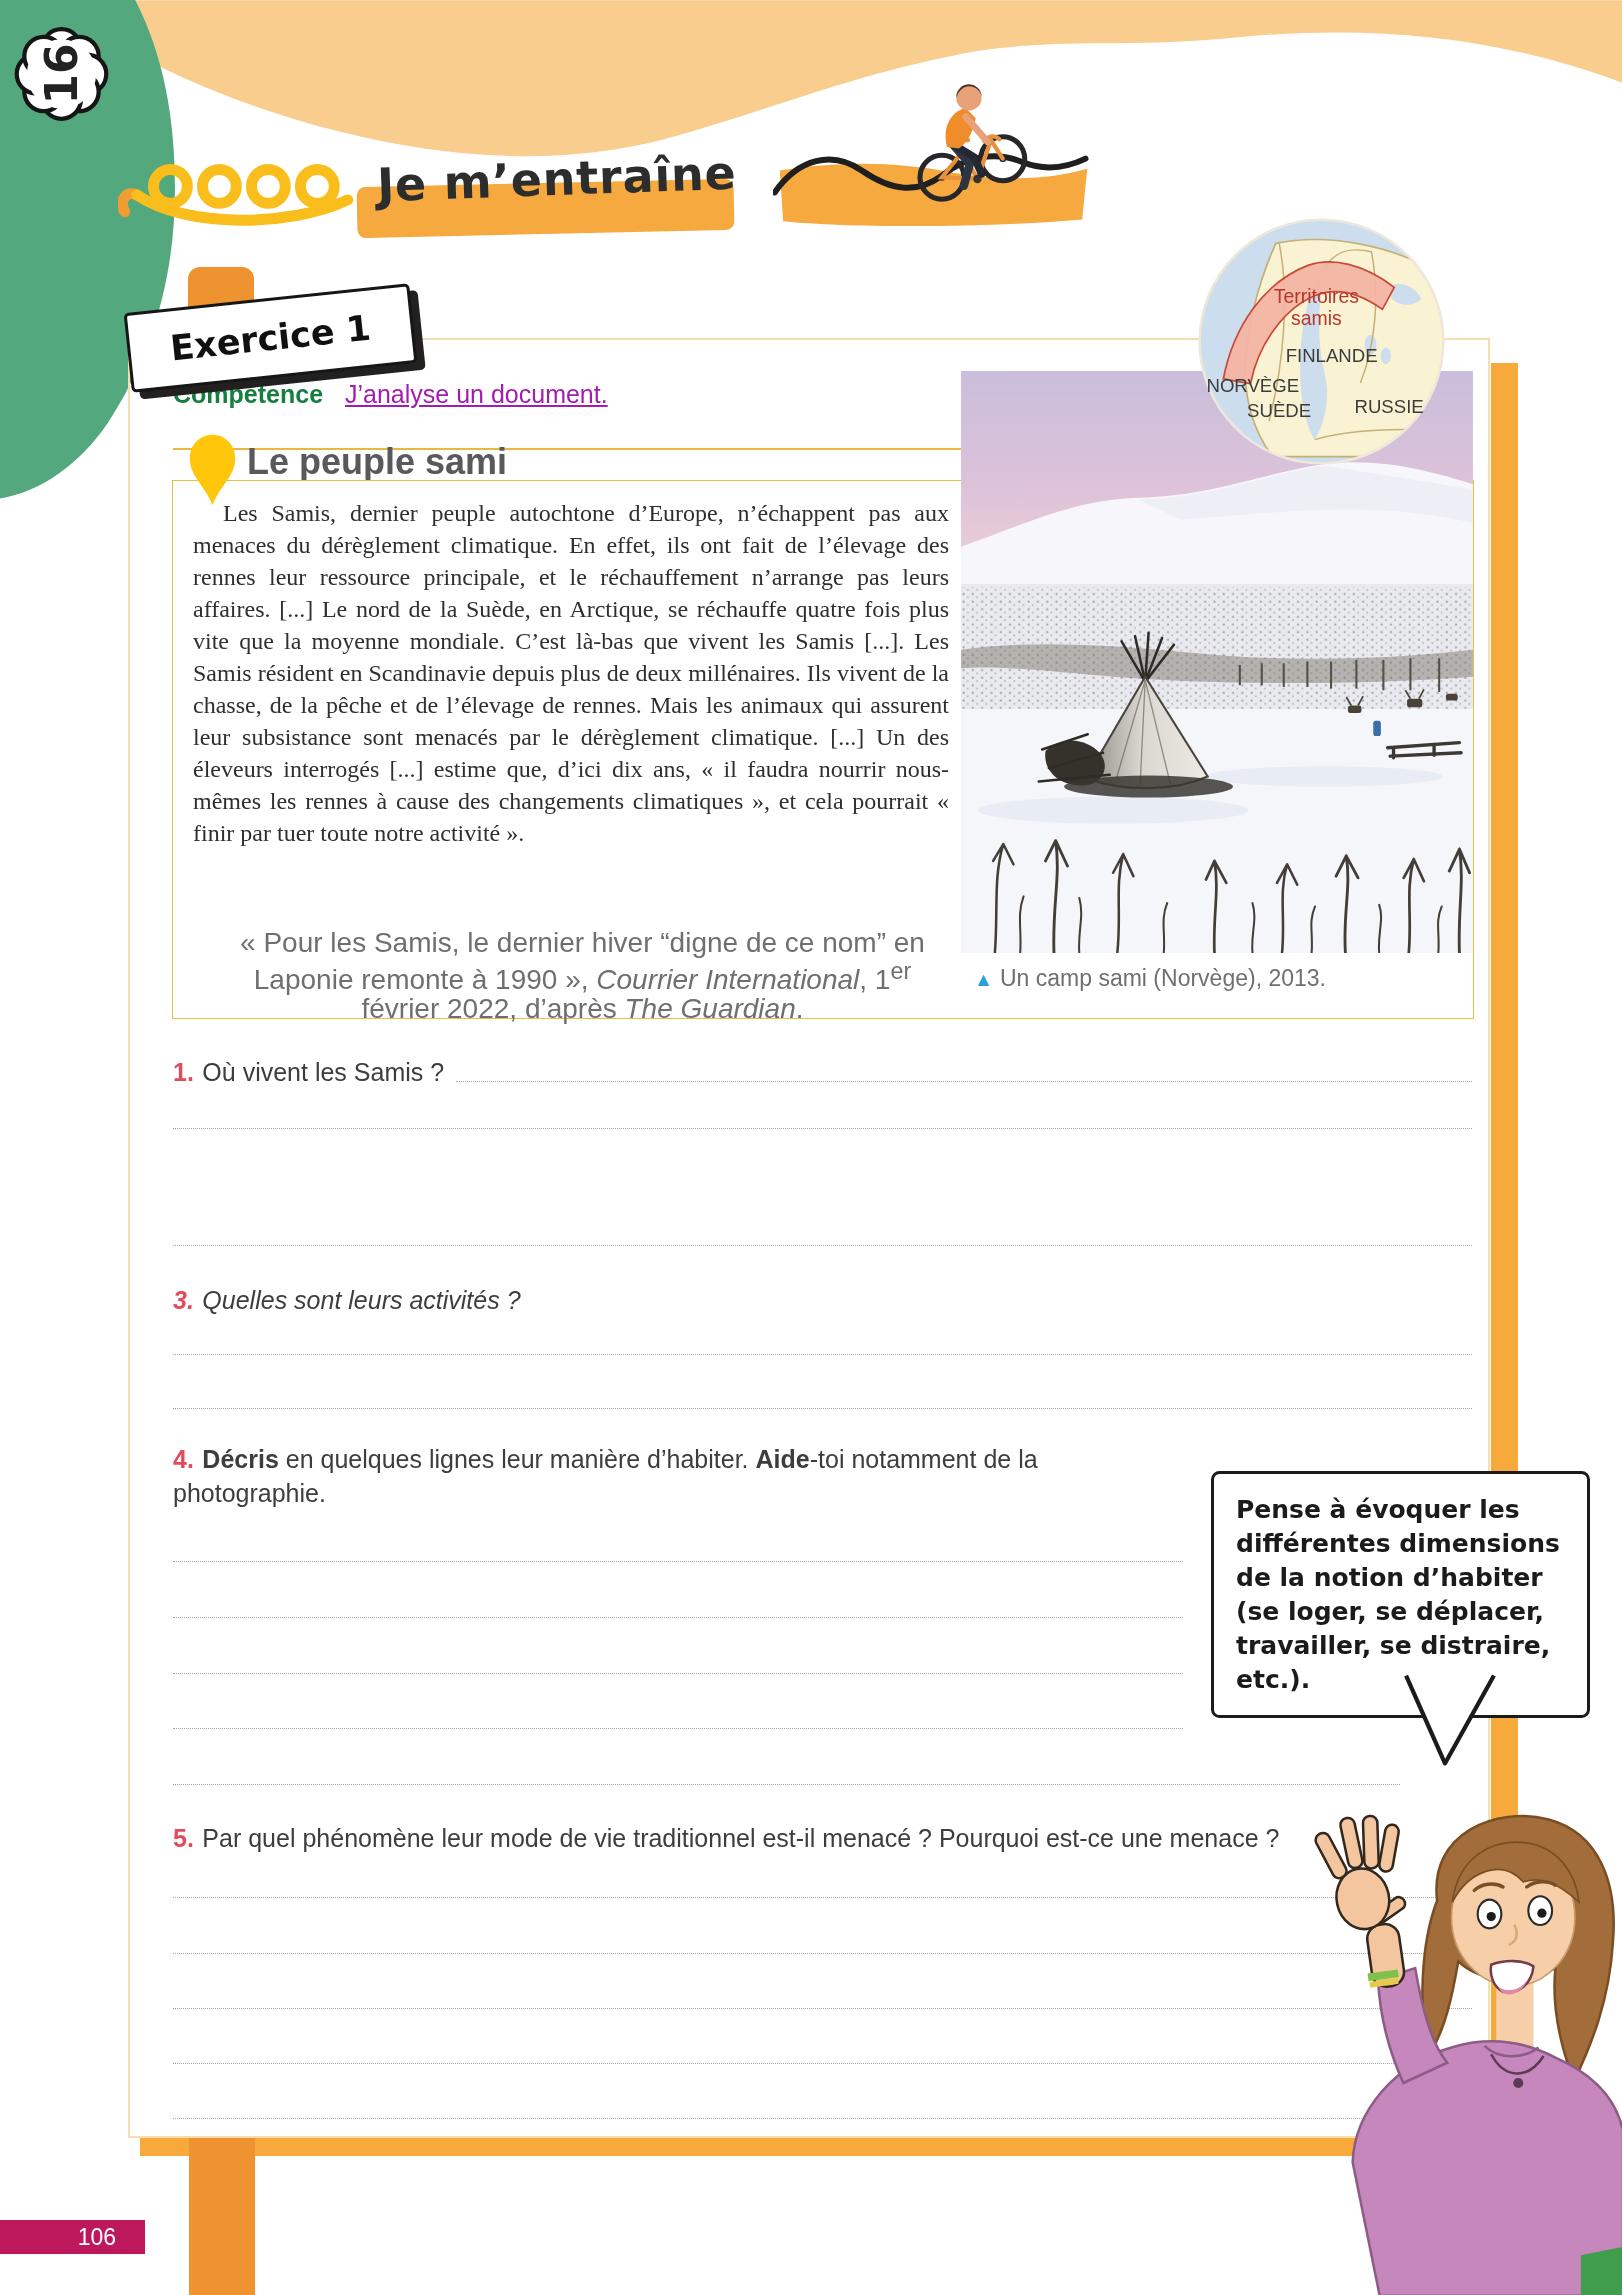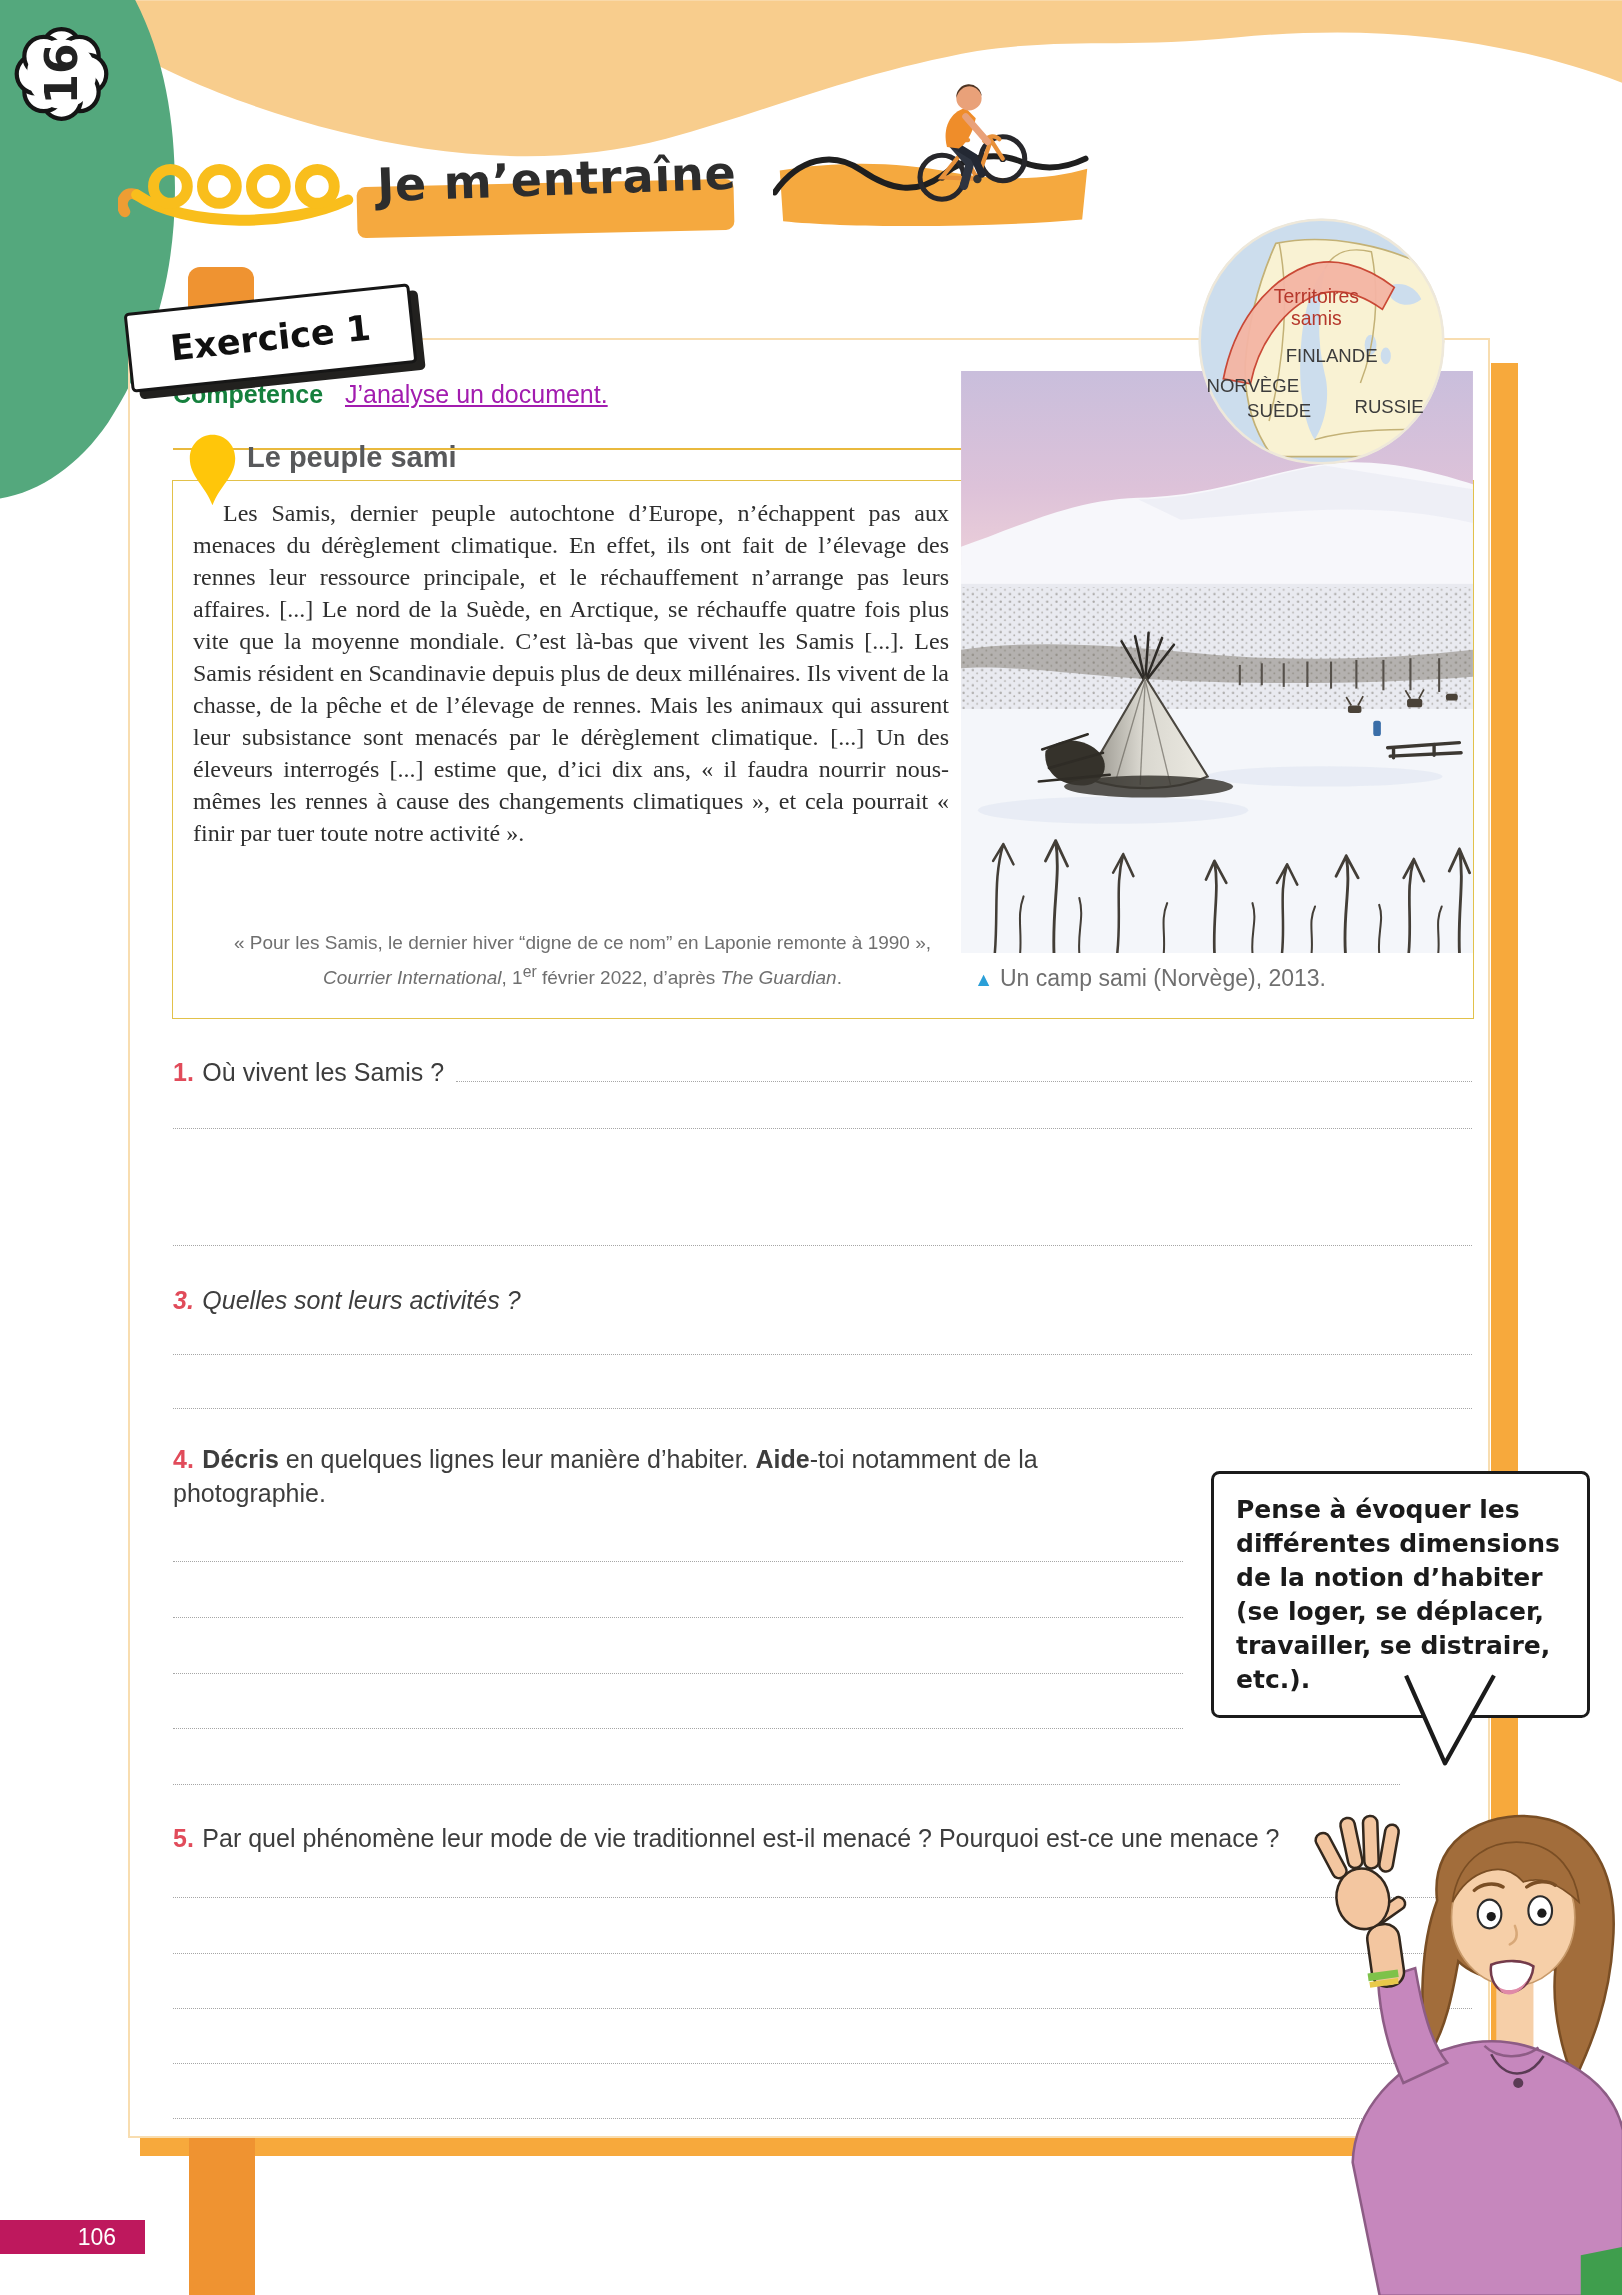--- a/index.html
+++ b/index.html
@@ -28,28 +28,28 @@
   .main-box{position:absolute;left:128px;top:338px;width:1362px;height:1800px;
     border:2.5px solid #f8ddb0;box-sizing:border-box;z-index:4;background:transparent;}
   .spine-right{position:absolute;left:1491px;top:363px;width:27px;height:1793px;background:#f7a93c;z-index:3;}
   .spine-bottom{position:absolute;left:140px;top:2138px;width:1378px;height:18px;background:#f7a93c;z-index:3;}
 
   .competence{position:absolute;left:173px;top:380px;z-index:5;font-size:25px;}
   .competence .lbl{font-weight:bold;color:#15803d;}
   .competence .txt{color:#a21caf;margin-left:15px;text-decoration:underline;}
   .competence-rule{position:absolute;left:173px;top:448px;width:788px;border-top:2.5px solid #e9b93d;z-index:5;}
 
-  .doc-title{position:absolute;left:247px;top:441px;font-size:29px;font-weight:bold;color:#58595b;z-index:5;}
+  .doc-title{position:absolute;left:247px;top:441px;font-size:36px;font-weight:bold;color:#58595b;z-index:5;}
   .doc-box{position:absolute;left:172px;top:480px;width:1302px;height:539px;border:1.7px solid #e2c14a;
     box-sizing:border-box;background:#fff;z-index:5;}
   .doc-body{position:absolute;left:193px;top:497px;width:756px;z-index:5;
     font-family:"Liberation Serif",serif;font-size:24px;line-height:32px;color:#2f2f2f;
     text-align:justify;text-indent:30px;}
   .doc-cite{position:absolute;left:218px;top:928px;width:729px;z-index:5;
-    font-size:19px;line-height:29px;color:#6f6f6f;text-align:center;}
+    font-size:28px;line-height:29px;color:#6f6f6f;text-align:center;}
   .doc-cite i{font-style:italic;}
   .photo{position:absolute;left:961px;top:371px;width:512px;height:582px;z-index:6;}
   .caption{position:absolute;left:974px;top:965px;z-index:6;font-size:23px;color:#6f6f6f;}
   .caption .tri{color:#2a9fd8;font-size:19.4px;margin-right:6.8px;}
   .map{position:absolute;left:1198px;top:218px;width:247px;height:247px;z-index:7;}
 
   
   .q{position:absolute;left:173px;z-index:5;font-size:25px;color:#3d3d3d;line-height:34px;}
   .q .num{font-weight:bold;color:#e14b5a;margin-right:8.5px;}
   .q b{font-weight:bold;color:#3d3d3d;}

